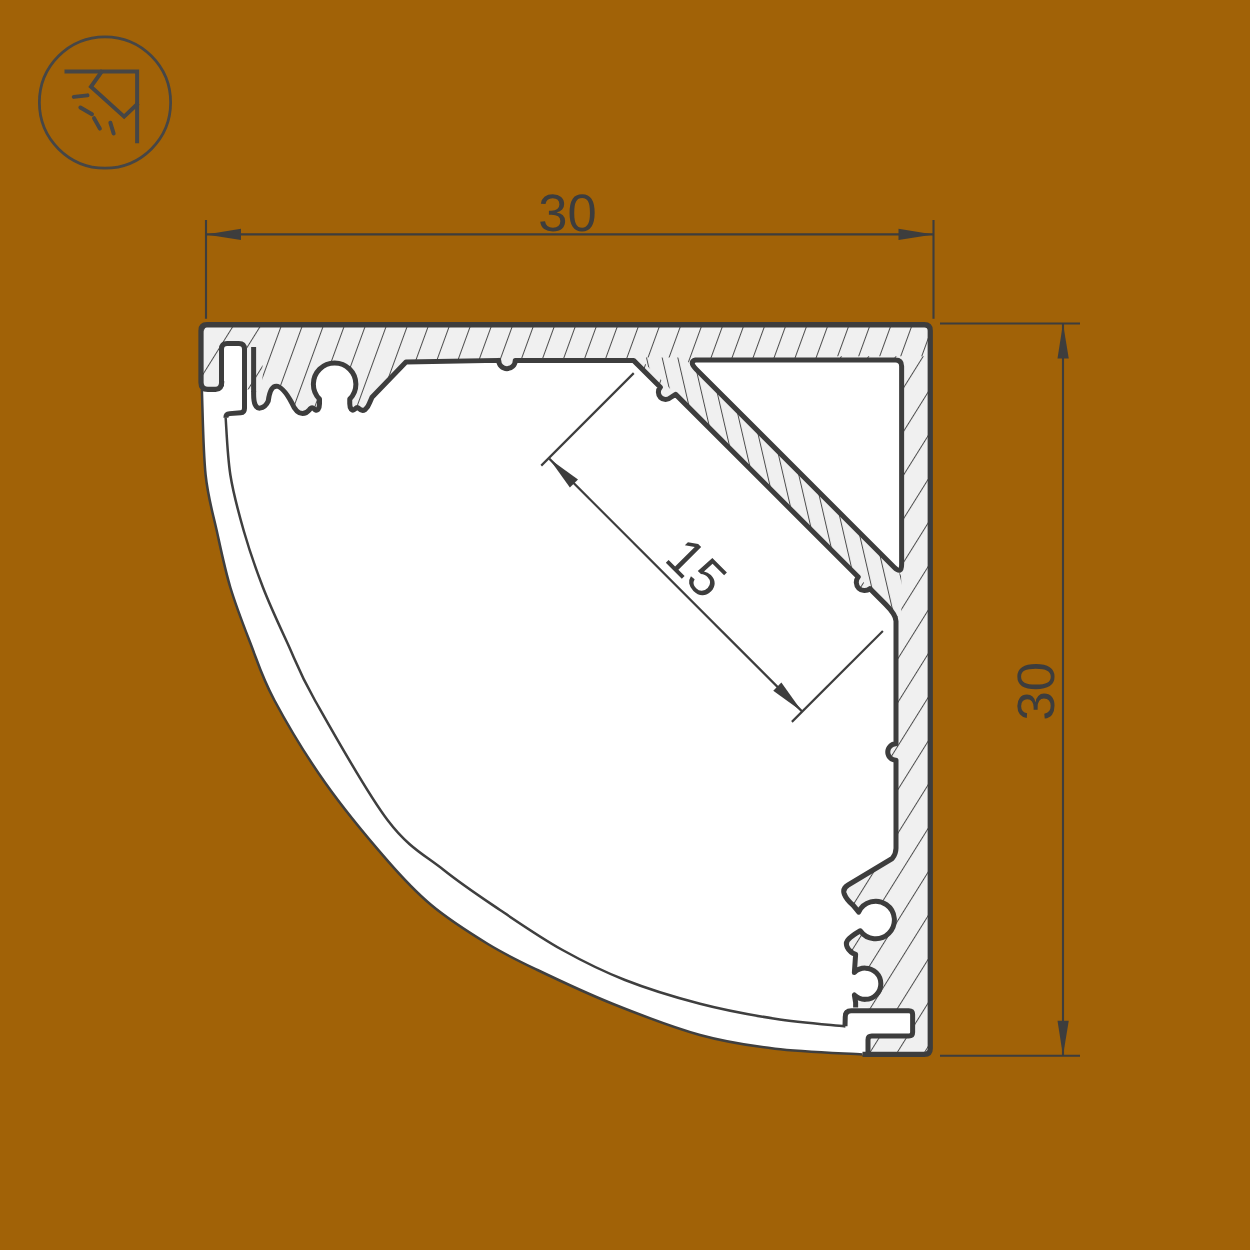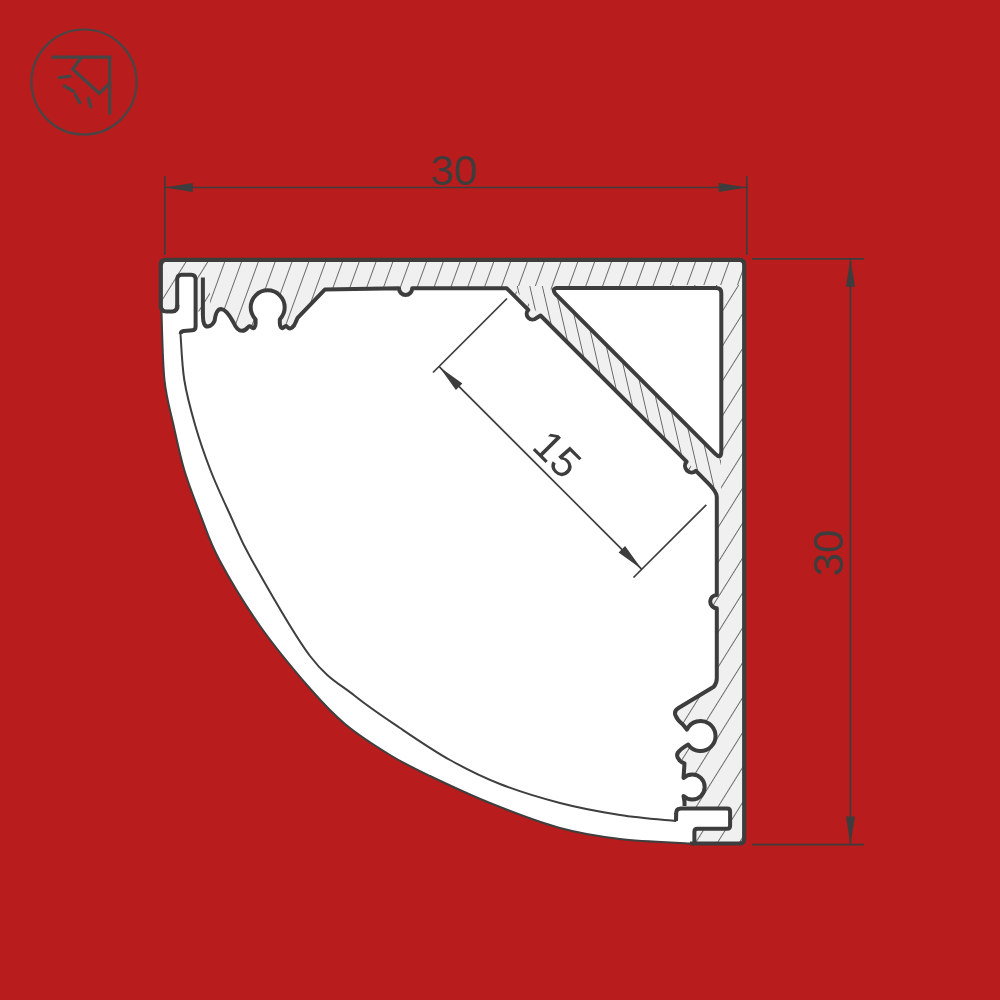--- a/index.html
+++ b/index.html
@@ -1,16 +1,16 @@
 <!DOCTYPE html>
 <html><head>
 <meta charset="utf-8">
 <style>
   html,body{margin:0;padding:0;background:#ffffff;}
-  #c{width:1000px;height:1000px;position:relative;background:#b91c1c;font-family:"Liberation Sans",sans-serif;}
+  #c{width:1000px;height:1000px;position:relative;background:#a16207;font-family:"Liberation Sans",sans-serif;}
 </style>
 </head>
 <body>
 <div id="c">
 <svg width="1000" height="1000" viewBox="0 0 1000 1000">
   <defs>
     <pattern id="hA" width="15.8" height="10" patternUnits="userSpaceOnUse" patternTransform="rotate(20)">
       <rect width="15.8" height="10" fill="#f0f0f0"></rect>
       <line x1="0" y1="-1" x2="0" y2="11" stroke="#4d4d4d" stroke-width="1.6"></line>
     </pattern>

